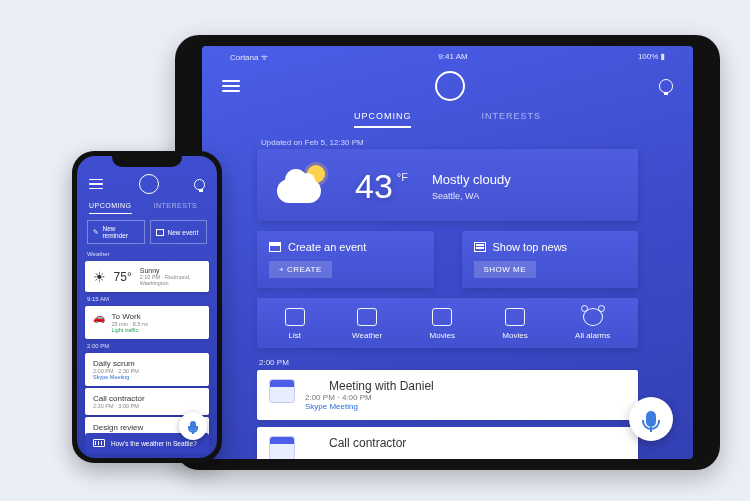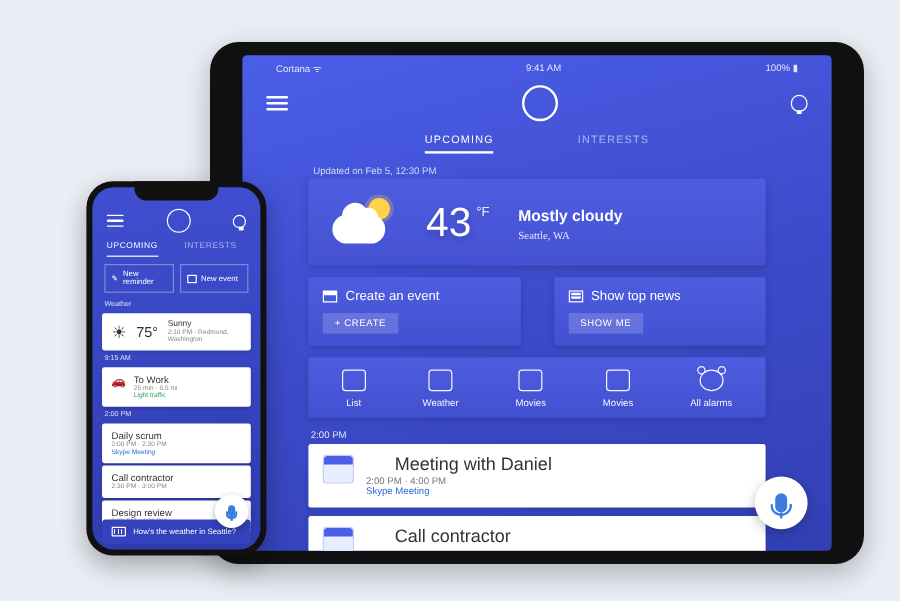--- a/index.html
+++ b/index.html
@@ -35,22 +35,22 @@
     border-radius:2px; padding:16px 20px 14px; box-shadow:0 2px 8px rgba(0,0,0,.18);
     display:flex; align-items:center; gap:24px;
   }
   .wx-icon { width:54px; height:42px; position:relative; }
   .wx-icon .sun { position:absolute; top:0; right:6px; width:18px; height:18px; background:#ffd24d; border-radius:50%; box-shadow:0 0 0 3px rgba(255,210,77,.25);}
   .wx-icon .cloud { position:absolute; bottom:4px; left:0; width:44px; height:24px; background:#fff; border-radius:14px; }
   .wx-icon .cloud::before { content:""; position:absolute; top:-10px; left:8px; width:22px; height:22px; background:#fff; border-radius:50%; }
   .wx-icon .cloud::after  { content:""; position:absolute; top:-6px; right:6px; width:16px; height:16px; background:#fff; border-radius:50%; }
   .temp { font-size:34px; font-weight:300; display:flex; align-items:flex-start; gap:4px; text-shadow:0 2px 6px rgba(0,0,0,.2);}
   .temp sup { font-size:11px; margin-top:4px; opacity:.9; }
-  .wdesc { font-size:13px; font-weight:700; }
-  .wloc { font-size:9px; opacity:.85; margin-top:4px;font-family:Liberation Serif, serif; }
+  .wdesc { font-size:13px; font-weight:400; }
+  .wloc { font-size:9px; opacity:.85; margin-top:4px; }
 
   .tworow { display:flex; gap:28px; margin-top:10px; }
   .actcard { flex:1; background:linear-gradient(180deg,#4e5de0,#4251d0); border-radius:2px; padding:10px 12px; box-shadow:0 2px 6px rgba(0,0,0,.15);}
   .actcard .t { font-size:11px; font-weight:500; display:flex; align-items:center; gap:7px; }
   .actbtn { display:inline-block; margin-top:8px; padding:4px 10px; background:rgba(255,255,255,.18); font-size:8px; letter-spacing:.5px;}
   .cal-ic { width:12px; height:10px; border:1.5px solid #fff; border-top-width:4px; }
   .news-ic { width:12px; height:10px; border:1.5px solid #fff; position:relative; }
   .news-ic::before { content:""; position:absolute; top:1px; left:1px; right:1px; height:1.5px; background:#fff;}
   .news-ic::after  { content:""; position:absolute; top:4px; left:1px; right:1px; height:1.5px; background:#fff;}
 
@@ -59,21 +59,21 @@
   .qa { display:flex; flex-direction:column; align-items:center; gap:5px; font-size:8px; opacity:.95; }
   .qic { width:20px; height:18px; border:1.5px solid #fff; border-radius:3px; }
   .qic.alarm { border-radius:50%; position:relative; }
   .qic.alarm::before,.qic.alarm::after{content:"";position:absolute;top:-4px;width:5px;height:5px;border:1.5px solid #fff;border-radius:50%;}
   .qic.alarm::before{left:-3px}.qic.alarm::after{right:-3px}
 
   .timelabel { font-size:8px; opacity:.85; margin:10px 0 3px 2px; }
   .evrow { background:#fff; color:#333; border-radius:2px; padding:9px 12px; display:flex; gap:10px; align-items:flex-start; box-shadow:0 1px 4px rgba(0,0,0,.12); margin-bottom:7px;}
   .evic { width:26px; height:24px; background:#e8edff; border:1px solid #c4cef6; border-radius:3px; position:relative;}
   .evic::before{content:"";position:absolute;top:0;left:0;right:0;height:7px;background:#4B5EE8;border-radius:3px 3px 0 0;}
-  .evt { font-size:15px; font-weight:500;padding-left:24px; }
+  .evt { font-size:12px; font-weight:500;padding-left:24px; }
   .evs { font-size:8px; color:#777; }
   .evl { font-size:8px; color:#2a6cd4; }
 
   .mic-btn { position:absolute; right:20px; bottom:18px; width:44px; height:44px; background:#fff; border-radius:50%;
              box-shadow:0 3px 10px rgba(0,0,0,.25); display:grid; place-items:center; }
   .mic { width:10px; height:16px; background:#3d7de0; border-radius:5px; position:relative; }
   .mic::after { content:""; position:absolute; bottom:-5px; left:50%; width:2px; height:5px; background:#3d7de0; transform:translateX(-50%);}
   .mic::before{ content:""; position:absolute; bottom:-3px; left:-4px; right:-4px; height:8px; border:2px solid #3d7de0; border-top:none; border-radius:0 0 10px 10px;}
 
   

